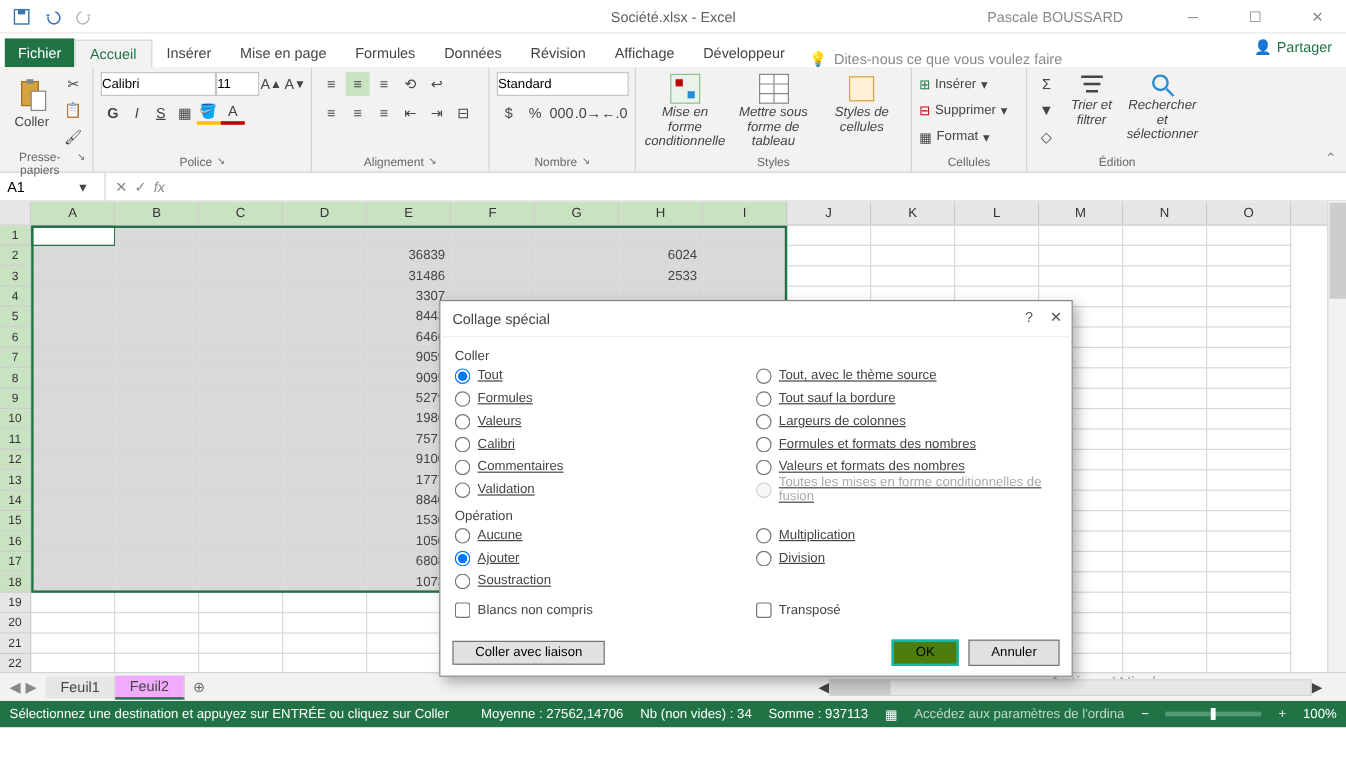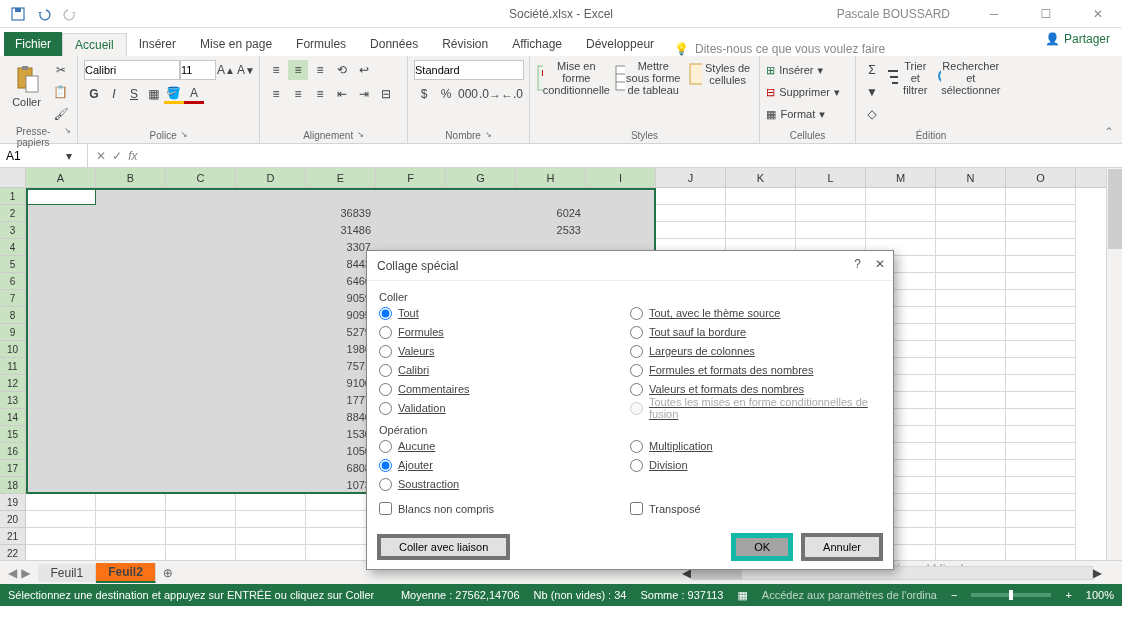--- a/index.html
+++ b/index.html
@@ -4,21 +4,21 @@
 <style>
 * { box-sizing: border-box; margin: 0; padding: 0; font-family: "Segoe UI", Tahoma, sans-serif; }
 body { width: 1122px; height: 632px; background: #fff; position: relative; overflow: hidden; font-size: 12px; color: #444; }
 
 
 .titlebar { height: 28px; background: #fff; display: flex; align-items: center; position: relative; border-bottom: 1px solid #e1e1e1; }
 .qat { display: flex; gap: 2px; padding: 0 6px; align-items: center; }
 .qat-btn { width: 24px; height: 22px; display:flex; align-items:center; justify-content:center; }
 .title-center { position:absolute; left:50%; transform:translateX(-50%); color:#5f5f5f; font-size: 12px; }
 .title-right { position:absolute; right:4px; display:flex; align-items:center; gap:12px; }
-.user-name { color:#888; font-size:12px; margin-right: 12px; }
+.user-name { color:#888; font-size:12px; margin-right: 26px; }
 .win-btn { width:40px; height:26px; display:flex; align-items:center; justify-content:center; color:#888; }
 
 
 .tabs { height: 28px; display:flex; align-items:flex-end; background:#fff; padding-left: 0; position:relative;}
 .tab-fichier { background:#217346; color:#fff; width:58px; height:24px; display:flex;align-items:center;justify-content:center; font-size:12px; margin-left:4px; }
 .tab { height:24px; padding:0 12px; display:flex;align-items:center; font-size:12px; color:#444; }
 .tab.active { color:#217346; border:1px solid #d4d4d4; border-bottom:1px solid #f3f2f1; position:relative; top:1px; background:#f3f2f1;}
 .tell-me { display:flex; align-items:center; color:#888; margin-left:8px; gap:6px; }
 .partager { position:absolute; right:12px; color:#217346; display:flex; align-items:center; gap:4px; top:4px;}
 
@@ -31,21 +31,21 @@
 .small-stack { display:flex; flex-direction:column; gap:2px; }
 .small-btn { width:20px; height:20px; display:flex;align-items:center;justify-content:center; }
 
 .font-row { display:flex; gap:0; align-items:center;}
 .font-select { border:1px solid #c8c6c4; background:#fff; font-size:11px; height:20px; }
 .font-name { width:96px;}
 .font-size { width:36px;}
 .align-grid { display:flex; gap:2px;}
 .num-fmt { width:110px; height:20px; border:1px solid #c8c6c4; background:#fff; font-size:11px; }
 
-.style-big { display:flex; flex-direction:row; align-items:center; width:74px; font-size:11px; text-align:center;}
+.style-big { display:flex; flex-direction:column; align-items:center; width:74px; font-size:11px; text-align:center;font-style:italic;}
 .cell-row { display:flex; align-items:center; gap:4px; height:20px; font-size:11px;}
 
 .collapse-icon { position:absolute; right:8px; bottom:4px; color:#888;}
 
 
 .fbar-row { height:24px; border-bottom:1px solid #d4d4d4; display:flex; align-items:center; background:#fff;}
 .name-box { width:88px; border-right:1px solid #d4d4d4; padding-left:6px; display:flex; align-items:center; height:100%; font-size:12px;}
 .name-box input { border:none; width:60px; font-size:12px; }
 .fbar-btns { display:flex; gap:6px; padding:0 8px; color:#888;}
 .formulabar { flex:1; padding-left:8px;}
@@ -73,28 +73,28 @@
 .dlg-close { position:absolute; right:8px; top:6px; display:flex; gap:14px; color:#555;}
 .dlg-body { padding: 6px 12px 10px 12px; font-size:11px; color:#444;}
 .dlg-section { font-size:11px; margin: 4px 0;}
 .radio-cols { display:flex;text-decoration:underline;}
 .radio-col { flex:1; display:flex; flex-direction:column; gap:3px;}
 .radio-item { display:flex; align-items:center; gap:6px; font-size:11px; height:16px;}
 .radio-item input { margin:0;}
 .check-row { display:flex; margin-top:10px;}
 .check-item { flex:1; display:flex; gap:6px; align-items:center;}
 .dlg-buttons { display:flex; justify-content:space-between; padding:8px 10px; align-items:center;}
-.dlg-btn { border:4px solid #737373; background:#e1e1e1; padding:3px 18px; font-size:11px;}
-.dlg-btn.ok { background:#a3a3a3; border:5px solid #14b8a6;}
+.dlg-btn { border:1px solid #737373; background:#e1e1e1; padding:3px 18px; font-size:11px;}
+.dlg-btn.ok { background:#4d7c0f; border:2px solid #14b8a6;}
 
 
 .sheet-bar { height:24px; border-top:1px solid #d4d4d4; display:flex; align-items:center; background:#f3f2f1; position:relative;}
 .sheet-nav { display:flex; gap:4px; padding:0 8px; color:#888;}
 .sheet-tab { padding:2px 12px; font-size:12px; border-right:1px solid #d4d4d4; background:#e6e6e6;}
-.sheet-tab.active { background:#f97316; border-bottom:2px solid #217346; font-weight:700;}
+.sheet-tab.active { background:#f0abfc; border-bottom:2px solid #217346; font-weight:400;}
 .new-sheet { width:24px; text-align:center; color:#666;}
 .hscroll { position:absolute; right:20px; width:420px; height:16px; display:flex; align-items:center;}
 .hscroll-track { flex:1; background:#e6e6e6; height:14px; border:1px solid #d4d4d4; position:relative;}
 .hscroll-thumb { position:absolute; left:0; width:50px; height:12px; background:#cdcdcd; top:0;}
 .activate { position:absolute; right:130px; color:#b0b0b0; font-size:16px; bottom:4px;}
 
 
 .statusbar { height:22px; background:#217346; color:#fff; display:flex; align-items:center; font-size:11px; padding:0 8px; gap:14px;}
 .statusbar .right { margin-left:auto; display:flex; gap:14px; align-items:center;}
 .zoom-slider { width:80px; height:4px; background:#4f9a75; position:relative;}

